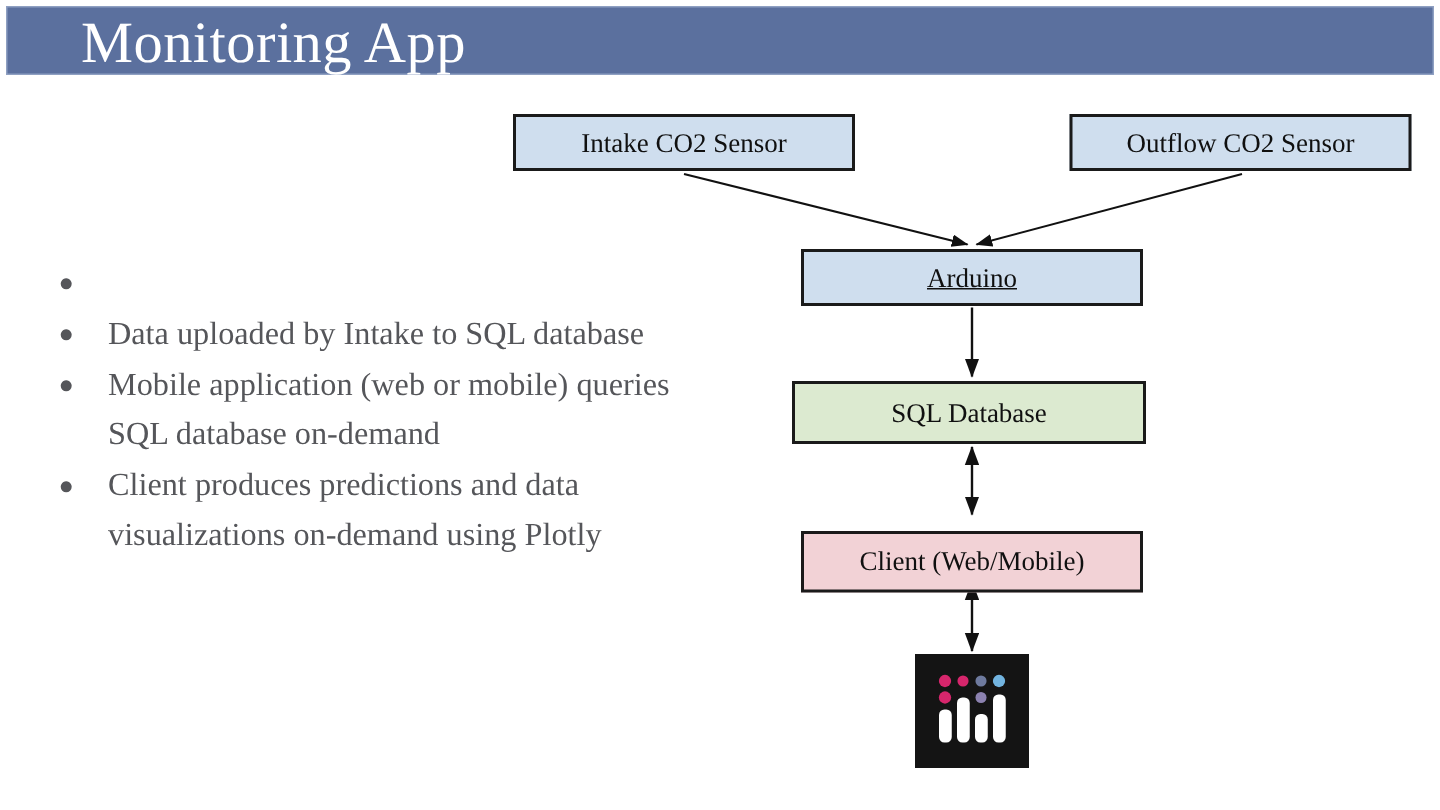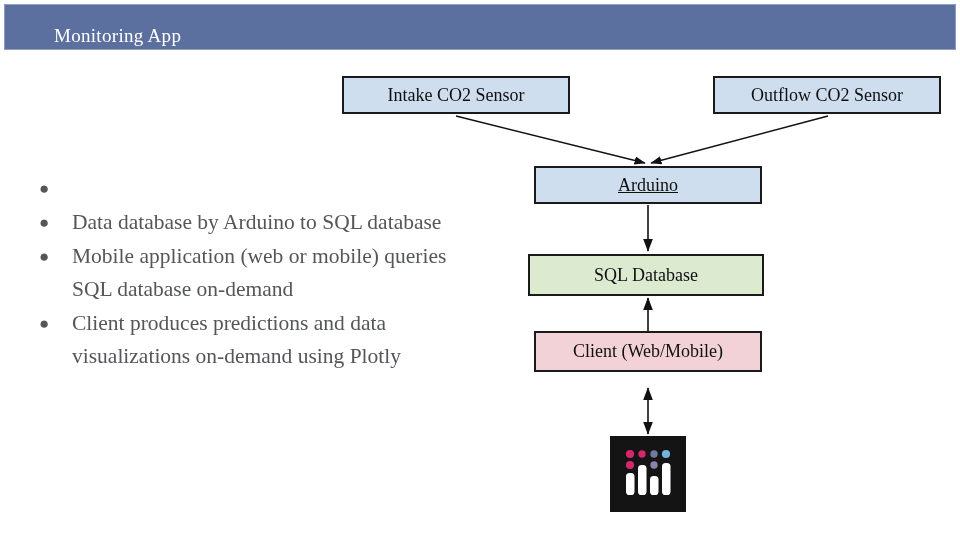--- a/index.html
+++ b/index.html
@@ -22,22 +22,22 @@
     top: 4px;
     width: 952px;
     height: 46px;
     background: #5b709e;
     border: 1px solid #8fa0c2;
     box-sizing: border-box;
   }
   #title-text {
     position: absolute;
     left: 54px;
-    top: 25px;
-    font-size: 19px;
+    top: 6px;
+    font-size: 39px;
     color: #ffffff;
     letter-spacing: 0.3px;
     white-space: nowrap;
   }
 
   
   #bullet-list {
     position: absolute;
     left: 36px;
     top: 172px;
@@ -86,21 +86,21 @@
     text-align: center;
   }
   .node-blue  { background: #cfdeee; }
   .node-green { background: #dcead0; }
   .node-pink  { background: #f2d2d6; }
 
   #node-intake-sensor  { left: 342px; top: 76px;  width: 228px; height: 38px; justify-content: center; }
   #node-outflow-sensor { left: 713px; top: 76px;  width: 228px; height: 38px; justify-content: center; }
   #node-arduino        { left: 534px; top: 166px; width: 228px; height: 38px; text-decoration: underline; }
   #node-sql-database   { left: 528px; top: 254px; width: 236px; height: 42px; }
-  #node-client         { left: 534px; top: 331px; width: 228px; height: 41px; }
+  #node-client         { left: 534px; top: 354px; width: 228px; height: 41px; }
 
   
   #plotly-logo {
     position: absolute;
     left: 610px;
     top: 436px;
     width: 76px;
     height: 76px;
     background: #141414;
   }
@@ -117,21 +117,21 @@
 
 <div id="title-banner"></div>
 <div id="title-text">Monitoring App</div>
 
 <div id="bullet-list">
   <div class="bullet-row">
     <span class="bullet-dot">●</span>
   </div>
   <div class="bullet-row">
     <span class="bullet-dot">●</span>
-    <span class="bullet-text">Data database by Arduino to SQL database</span>
+    <span class="bullet-text">Data uploaded by Intake to SQL database</span>
   </div>
   <div class="bullet-row">
     <span class="bullet-dot">●</span>
     <span class="bullet-text">Mobile application (web or mobile) queries SQL database on-demand</span>
   </div>
   <div class="bullet-row">
     <span class="bullet-dot">●</span>
     <span class="bullet-text">Client produces predictions and data visualizations on-demand using Plotly</span>
   </div>
 </div>

